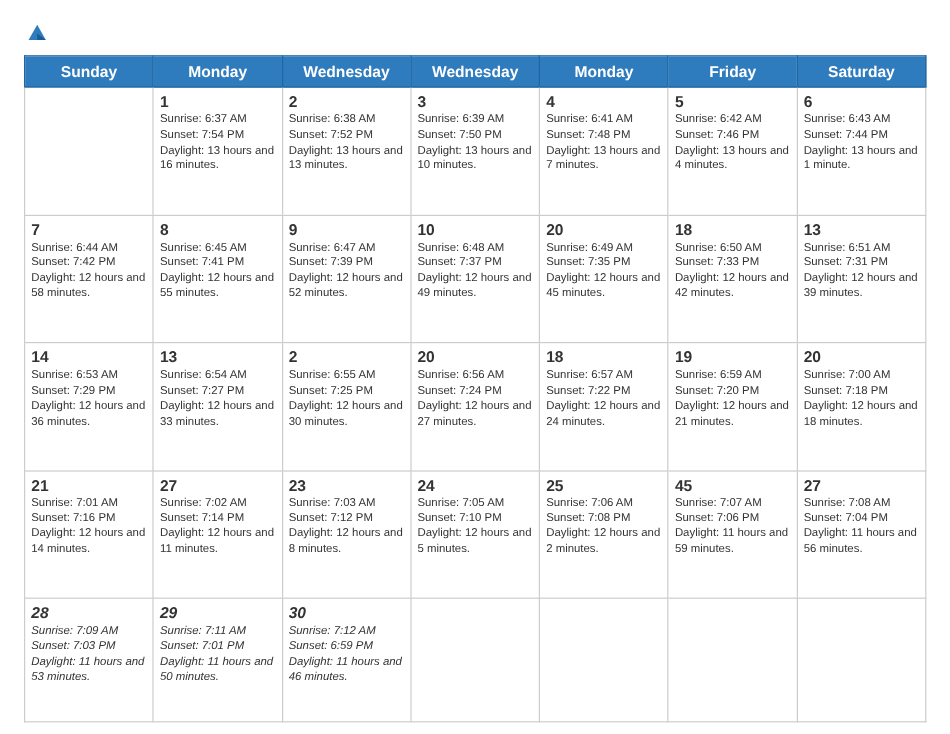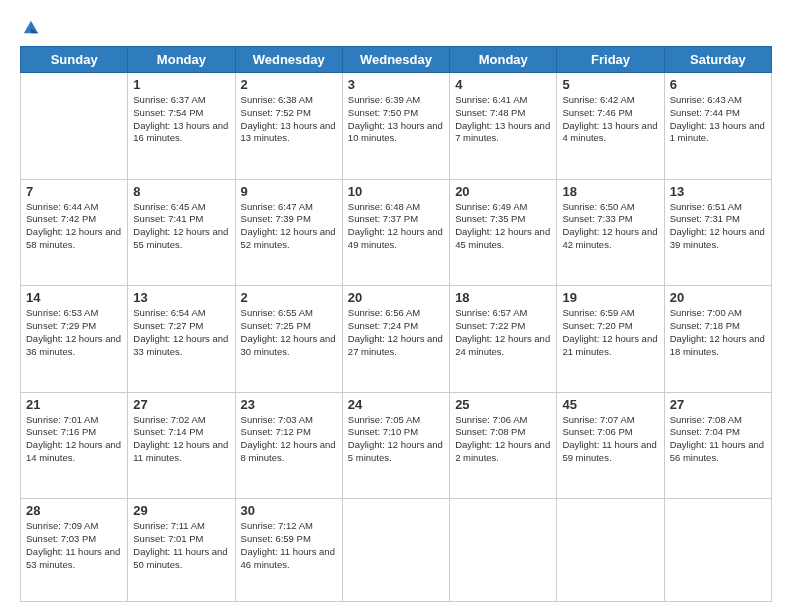--- a/index.html
+++ b/index.html
@@ -87,20 +87,21 @@
       margin-bottom: 2px;
       display: block;
     }
     .cell-text {
       font-size: 9.5px;
       color: #333;
       line-height: 1.35;
     }
     tr:last-child td {
       height: 72px;
+      font-style: italic;
     }
   </style>
 </head>
 <body>
 
 <div class="page">
   <div class="header">
     <div class="logo">
       <div class="logo-text">
         <span class="logo-general"></span>

